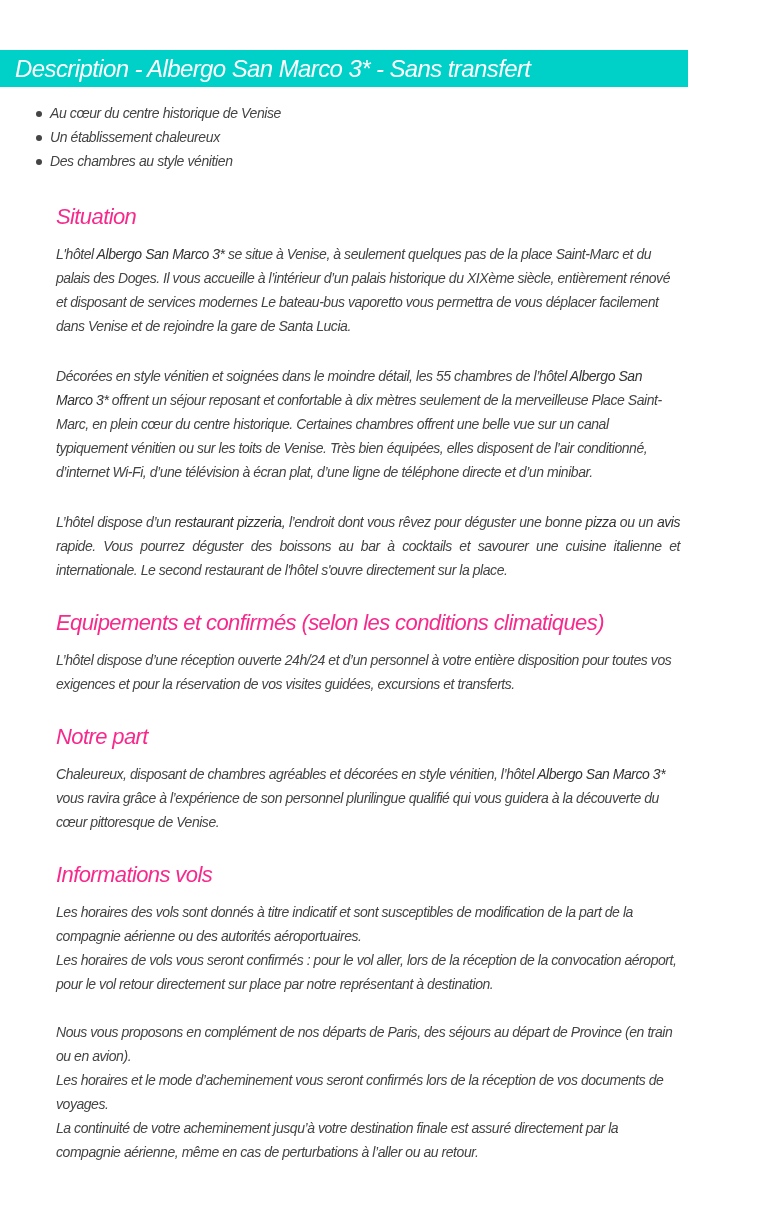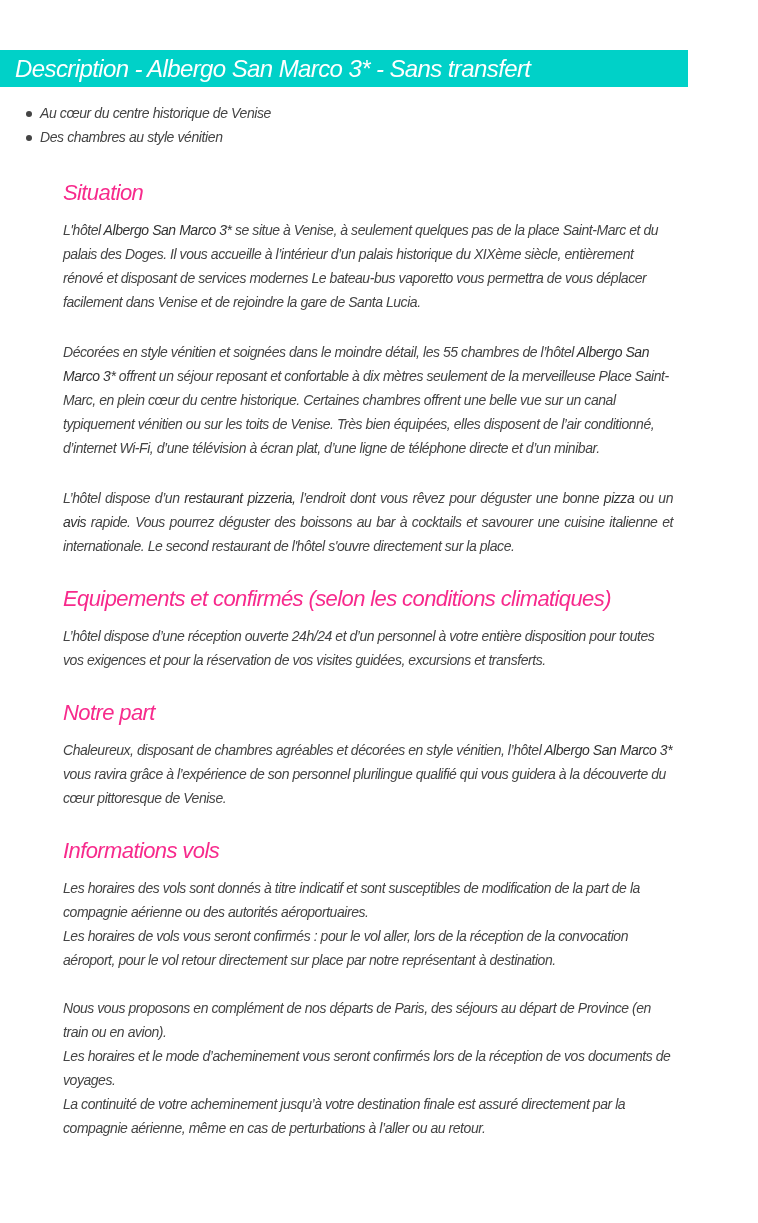--- a/index.html
+++ b/index.html
@@ -34,42 +34,42 @@
       color: #ffffff;
       font-style: italic;
       font-weight: normal;
       font-size: 24px;
       letter-spacing: -0.6px;
       white-space: nowrap;
     }
     ul.highlights {
       list-style: none;
       margin: 14px 0 0 0;
-      padding: 0 0 0 25px;
+      padding: 0 0 0 35px;
     }
     ul.highlights li {
       position: relative;
       padding-left: 15px;
       font-style: italic;
       font-size: 14px;
       letter-spacing: -0.4px;
       line-height: 24px;
       color: #444444;
     }
     ul.highlights li::before {
       content: "";
       position: absolute;
       left: 1px;
       top: 10px;
       width: 6px;
       height: 6px;
       border-radius: 50%;
       background: #444444;
     }
-    .section { margin: 15px; padding-left: 48px; }
+    .section { margin: 8px; padding-left: 48px; }
     .section h2 {
       margin: 0;
       color: #f72a8c;
       font-style: italic;
       font-weight: normal;
       font-size: 22px;
       letter-spacing: -0.6px;
       line-height: 30px;
     }
     .section p {
@@ -103,20 +103,21 @@
 <body>
 
 <div class="page">
 
   <div class="banner">
     <h1>Description - Albergo San Marco 3* - Sans transfert</h1>
   </div>
 
   <ul class="highlights">
     <li>Au cœur du centre historique de Venise</li>
+    <li>Un établissement chaleureux</li>
     <li>Des chambres au style vénitien</li>
   </ul>
 
   <div class="section s-situation">
     <h2>Situation</h2>
     <p><span>L'hôtel </span><b>Albergo San Marco 3*</b><span> se situe à Venise, à seulement quelques pas de la place Saint-Marc et du palais des Doges. Il vous accueille à l’intérieur d’un palais historique du XIXème siècle, entièrement rénové et disposant de services modernes Le bateau-bus vaporetto vous permettra de vous déplacer facilement dans Venise et de rejoindre la gare de Santa Lucia.</span></p>
   </div>
 
   <div class="section s-heberg">
     <p><span>Décorées en style vénitien et soignées dans le moindre détail, les 55 chambres de l’hôtel </span><b>Albergo San Marco 3*</b><span> offrent un séjour reposant et confortable à dix mètres seulement de la merveilleuse Place Saint-Marc, en plein cœur du centre historique. Certaines chambres offrent une belle vue sur un canal typiquement vénitien ou sur les toits de Venise. Très bien équipées, elles disposent de l’air conditionné, d’internet Wi-Fi, d’une télévision à écran plat, d’une ligne de téléphone directe et d’un minibar.</span></p>

